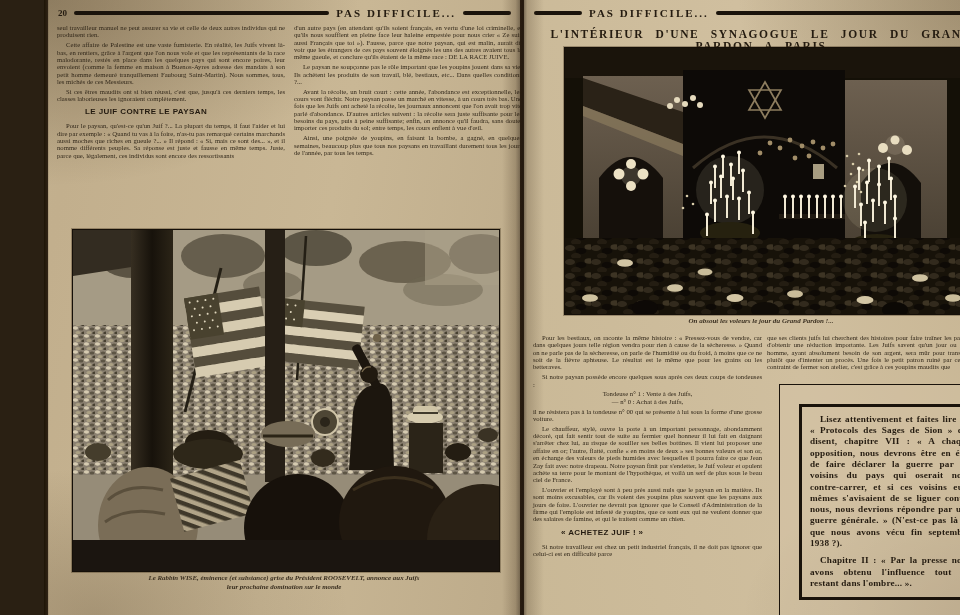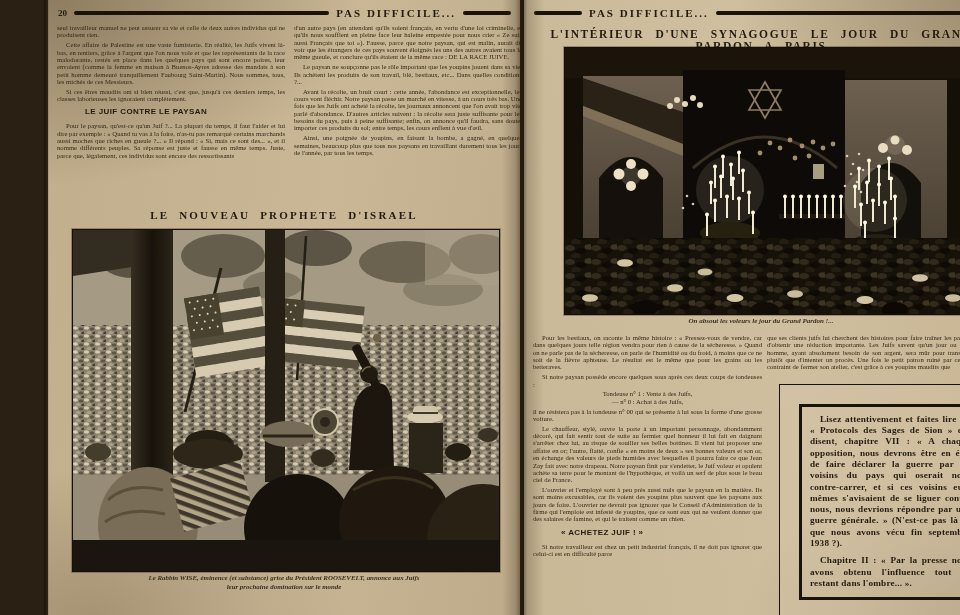--- a/index.html
+++ b/index.html
@@ -72,21 +72,20 @@
       <p>Pour le paysan, qu'est-ce qu'un Juif ?... La plupart du temps, il faut l'aider et lui dire par exemple : « Quand tu vas à la foire, n'as-tu pas remarqué certains marchands aussi moches que riches en gueule ?... » Il répond : « Si, mais ce sont des... », et il nomme différents peuples. Sa réponse est juste et fausse en même temps. Juste, parce que, légalement, ces individus sont encore des ressortissants</p>
     </div>
 
     <div class="col" style="top:24px;left:246px;width:228px;height:186px;">
       <p class="noind">d'un autre pays (en attendant qu'ils soient français, en vertu d'une loi criminelle, et qu'ils nous soufflent en pleine face leur haleine empestée pour nous crier « Ze suis aussi Français que toi »). Fausse, parce que notre paysan, qui est malin, aurait dû voir que les étrangers de ces pays souvent éloignés les uns des autres avaient tous la même gueule, et conclure qu'ils étaient de la même race : DE LA RACE JUIVE.</p>
       <p>Le paysan ne soupçonne pas le rôle important que les youpins jouent dans sa vie. Ils achètent les produits de son travail, blé, bestiaux, etc... Dans quelles conditions ?...</p>
       <p>Avant la récolte, un bruit court : cette année, l'abondance est exceptionnelle, les cours vont fléchir. Notre paysan passe un marché en vitesse, à un cours très bas. Une fois que les Juifs ont acheté la récolte, les journaux annoncent que l'on avait trop vite parlé d'abondance. D'autres articles suivent : la récolte sera juste suffisante pour les besoins du pays, puis à peine suffisante; enfin, on annonce qu'il faudra, sans doute, importer ces produits du sol; entre temps, les cours enflent à vue d'œil.</p>
       <p>Ainsi, une poignée de youpins, en faisant la bombe, a gagné, en quelques semaines, beaucoup plus que tous nos paysans en travaillant durement tous les jours de l'année, par tous les temps.</p>
     </div>
 
-    <div class="article-head" style="top:209px;">LE NOUVEAU PROPHETE D'ISRAEL</div>
 
     <div class="photo" style="top:229px;left:24px;width:426px;height:341px;">
       <svg viewBox="0 0 426 341" preserveAspectRatio="none">
         <defs>
           <pattern id="lp-crowd" width="11" height="8" patternUnits="userSpaceOnUse">
             <rect width="11" height="8" fill="#8a8070"></rect>
             <ellipse cx="2.5" cy="2" rx="2.6" ry="1.7" fill="#d5cab0"></ellipse>
             <ellipse cx="8" cy="3" rx="2.4" ry="1.6" fill="#5d5545"></ellipse>
             <ellipse cx="5" cy="6.5" rx="2.5" ry="1.6" fill="#aba083"></ellipse>
             <ellipse cx="10.5" cy="7" rx="2.2" ry="1.5" fill="#474031"></ellipse>

